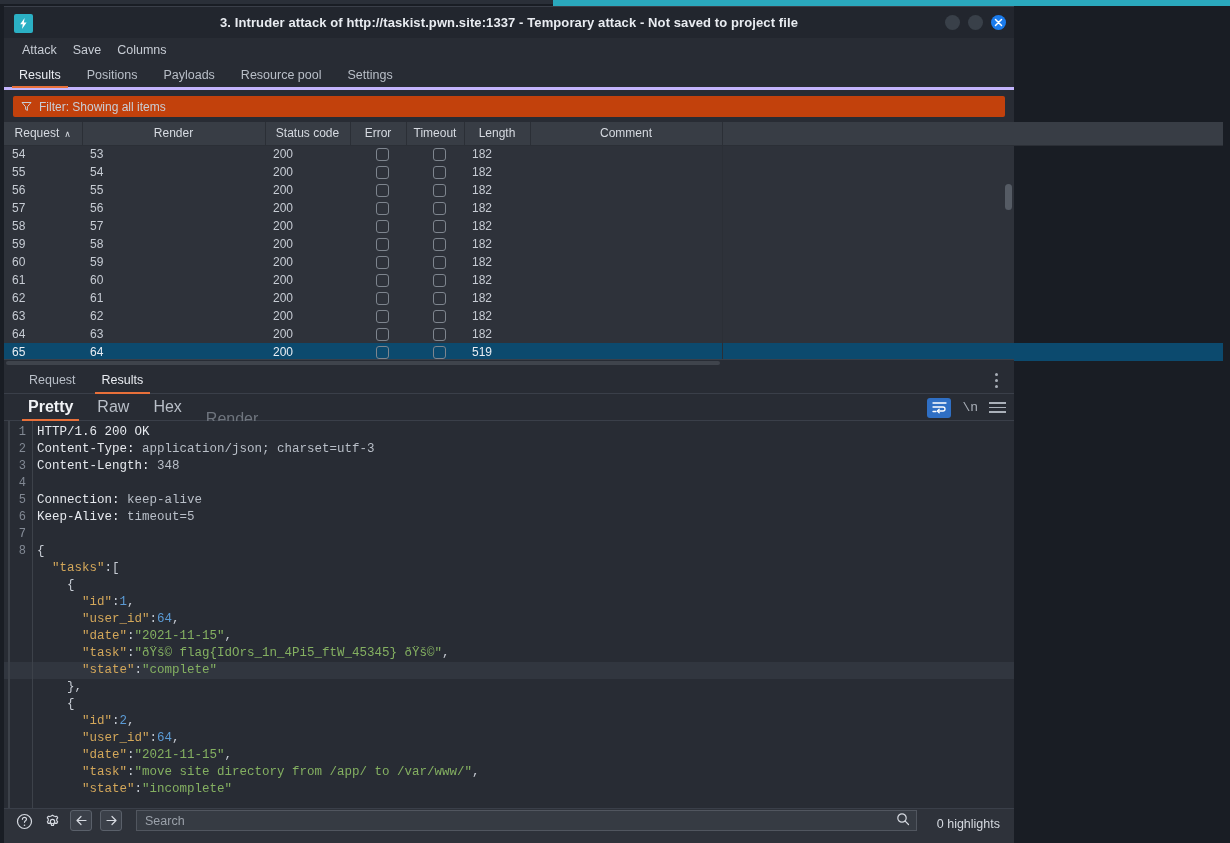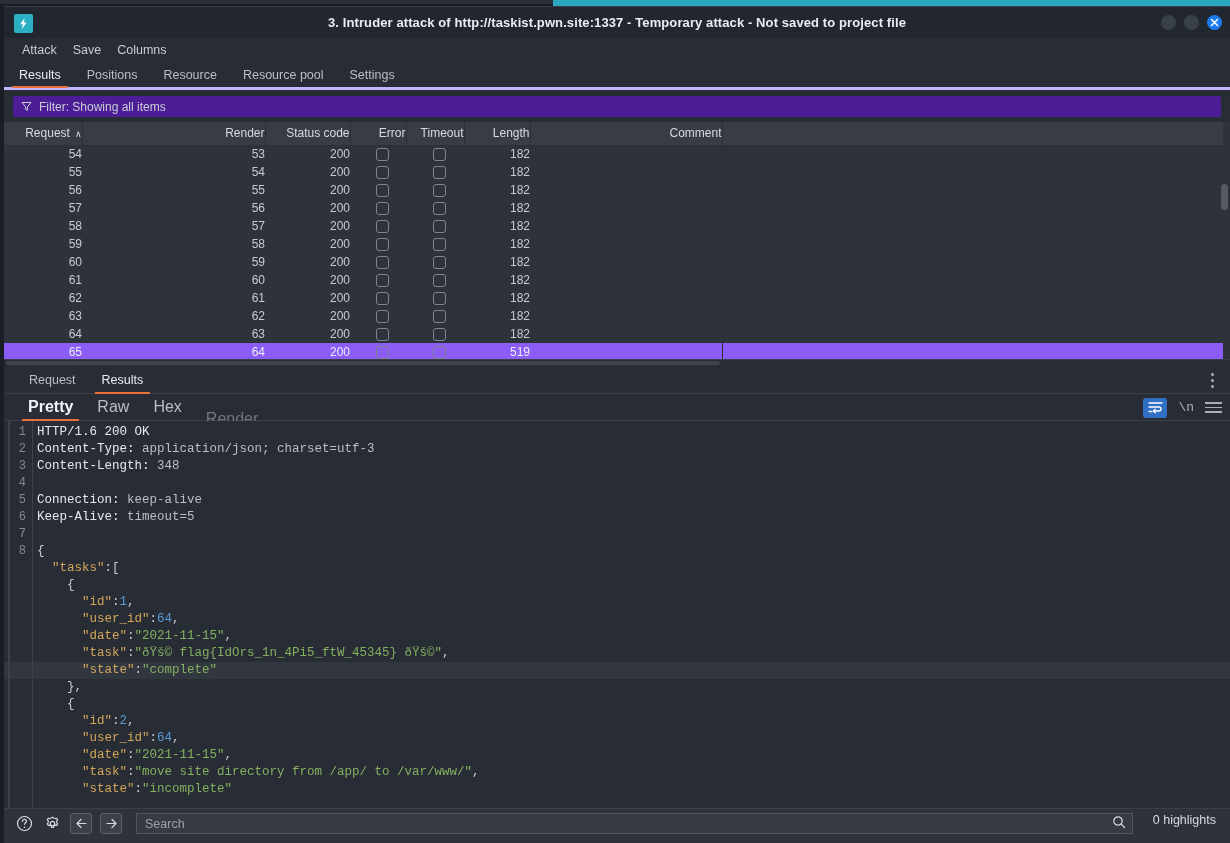--- a/index.html
+++ b/index.html
@@ -8,21 +8,21 @@
     background: #1c2027;
     font-family: "Liberation Sans", sans-serif;
     overflow: hidden;
   }
   #desktop { position: absolute; inset: 0; background: #191d24; }
   .desk-strip-a { position: absolute; left: 0; top: 0; width: 553px; height: 4px; background: #2a2f38; }
   .desk-strip-b { position: absolute; left: 553px; top: 0; width: 677px; height: 6px; background: #2aa8bd; }
   .desk-tab { position: absolute; left: 36px; top: 9px; width: 52px; height: 5px; background: #2aa8bd; }
 
   #window {
-    position: absolute; left: 4px; top: 6px; width: 1226px; height: 837px;
+    position: absolute; left: 4px; top: 6px; width: 1010px; height: 837px;
     background: #282c34; display: flex; flex-direction: column;
     border-top: 1px solid #3a3f49;
   }
 
   
   #titlebar {
     height: 31px; background: #22262e; position: relative;
     display: flex; align-items: center; flex: 0 0 auto;
   }
   .logo-box {
@@ -56,39 +56,39 @@
   }
   .mtab.active { color: #e9ecf1; }
   .mtab.active::after {
     content: ""; position: absolute; left: 6px; right: 6px; bottom: -1px;
     height: 2px; background: #e8703a;
   }
 
   
   #filterwrap { padding: 6px 9px 5px 9px; flex: 0 0 auto; }
   #filterbar {
-    height: 21px; background: #4c1d95; border-radius: 2px;
+    height: 21px; background: #c2410c; border-radius: 2px;
     display: flex; align-items: center; padding-left: 8px; gap: 7px;
   }
   #filterbar .ftext { color: #c9ced6; font-size: 12px; }
 
   
   #results { position: relative; flex: 0 0 auto; height: 244px; background: #2e323a; }
-  table.res { border-collapse: collapse; table-layout: fixed; width: 1219px; text-align: right; }
+  table.res { border-collapse: collapse; table-layout: fixed; width: 1219px; }
   table.res th {
     height: 23px; background: #383d45; color: #d6dae1; font-size: 12px; font-weight: normal;
     border-right: 1px solid #2b2f36; border-bottom: 1px solid #2b2f36;
     position: relative;
   }
   table.res th.empty { border-right: none; }
   table.res td {
     height: 18px; color: #c7ccd4; font-size: 12px; padding: 0 0 0 8px;
     white-space: nowrap; overflow: hidden;
   }
-  table.res tr.row.sel td { background: #8b5cf6; color: #e9edf3; }
+  table.res tr.row.sel td { background: #0c4a6e; color: #e9edf3; }
   .cbx {
     width: 13px; height: 13px; border: 1px solid #7e858e; border-radius: 3px;
     display: inline-block; background: transparent; vertical-align: middle;
   }
   td.ctr { text-align: center; padding-left: 0; }
   .caret { font-size: 9px; margin-left: 5px; color: #d6dae1; }
   .vline { position: absolute; top: 0; bottom: 0; width: 1px; background: #2b2f36; }
   #res-scroll-track { position: absolute; right: 2px; top: 24px; width: 9px; bottom: 8px; }
   #res-scroll-thumb { position: absolute; right: 2px; top: 62px; width: 7px; height: 26px; background: #555b64; border-radius: 4px; }
   #res-bottom-edge { position: absolute; left: 0; right: 0; bottom: 0; height: 7px; background: #282c34; border-top: 1px solid #3a3f49; }
@@ -135,21 +135,21 @@
   .k-hdr { color: #e6e9ee; }
   .k-val { color: #b9bfc8; }
   .j-key { color: #d3a75a; }
   .j-str { color: #84b061; }
   .j-num { color: #5b9bd5; }
   .j-pun { color: #c7ccd4; }
 
   
   #bottombar {
     height: 35px; background: #2e323a; border-top: 1px solid #3a3f49;
-    display: flex; align-items: flex-start; padding: 4px 10px; gap: 8px; flex: 0 0 auto;
+    display: flex; align-items: flex-end; padding: 12px 10px; gap: 8px; flex: 0 0 auto;
   }
   .icon-btn { width: 20px; height: 20px; display: flex; align-items: center; justify-content: center; }
   .nav-btn {
     width: 22px; height: 21px; border: 1px solid #5a606a; border-radius: 3px; background: #3b4049;
     display: flex; align-items: center; justify-content: center;
   }
   #searchfield {
     flex: 1 1 auto; height: 21px; background: #363b43; border: 1px solid #51565f;
     display: flex; align-items: center; padding: 0 6px 0 8px; margin-left: 6px;
   }
@@ -191,21 +191,21 @@
 
   <div id="menubar">
     <div class="menu-item">Attack</div>
     <div class="menu-item">Save</div>
     <div class="menu-item">Columns</div>
   </div>
 
   <div id="maintabs">
     <div class="mtab active">Results</div>
     <div class="mtab">Positions</div>
-    <div class="mtab">Resource</div>
+    <div class="mtab">Payloads</div>
     <div class="mtab">Resource pool</div>
     <div class="mtab">Settings</div>
   </div>
 
   <div id="filterwrap">
     <div id="filterbar">
       <span>
         <svg width="11" height="11" viewBox="0 0 11 11">
             <path d="M1 1.5h9L6.4 5.8v3.6L4.6 8.4V5.8z" fill="none" stroke="#c9ced6" stroke-width="1"></path>
           </svg>

